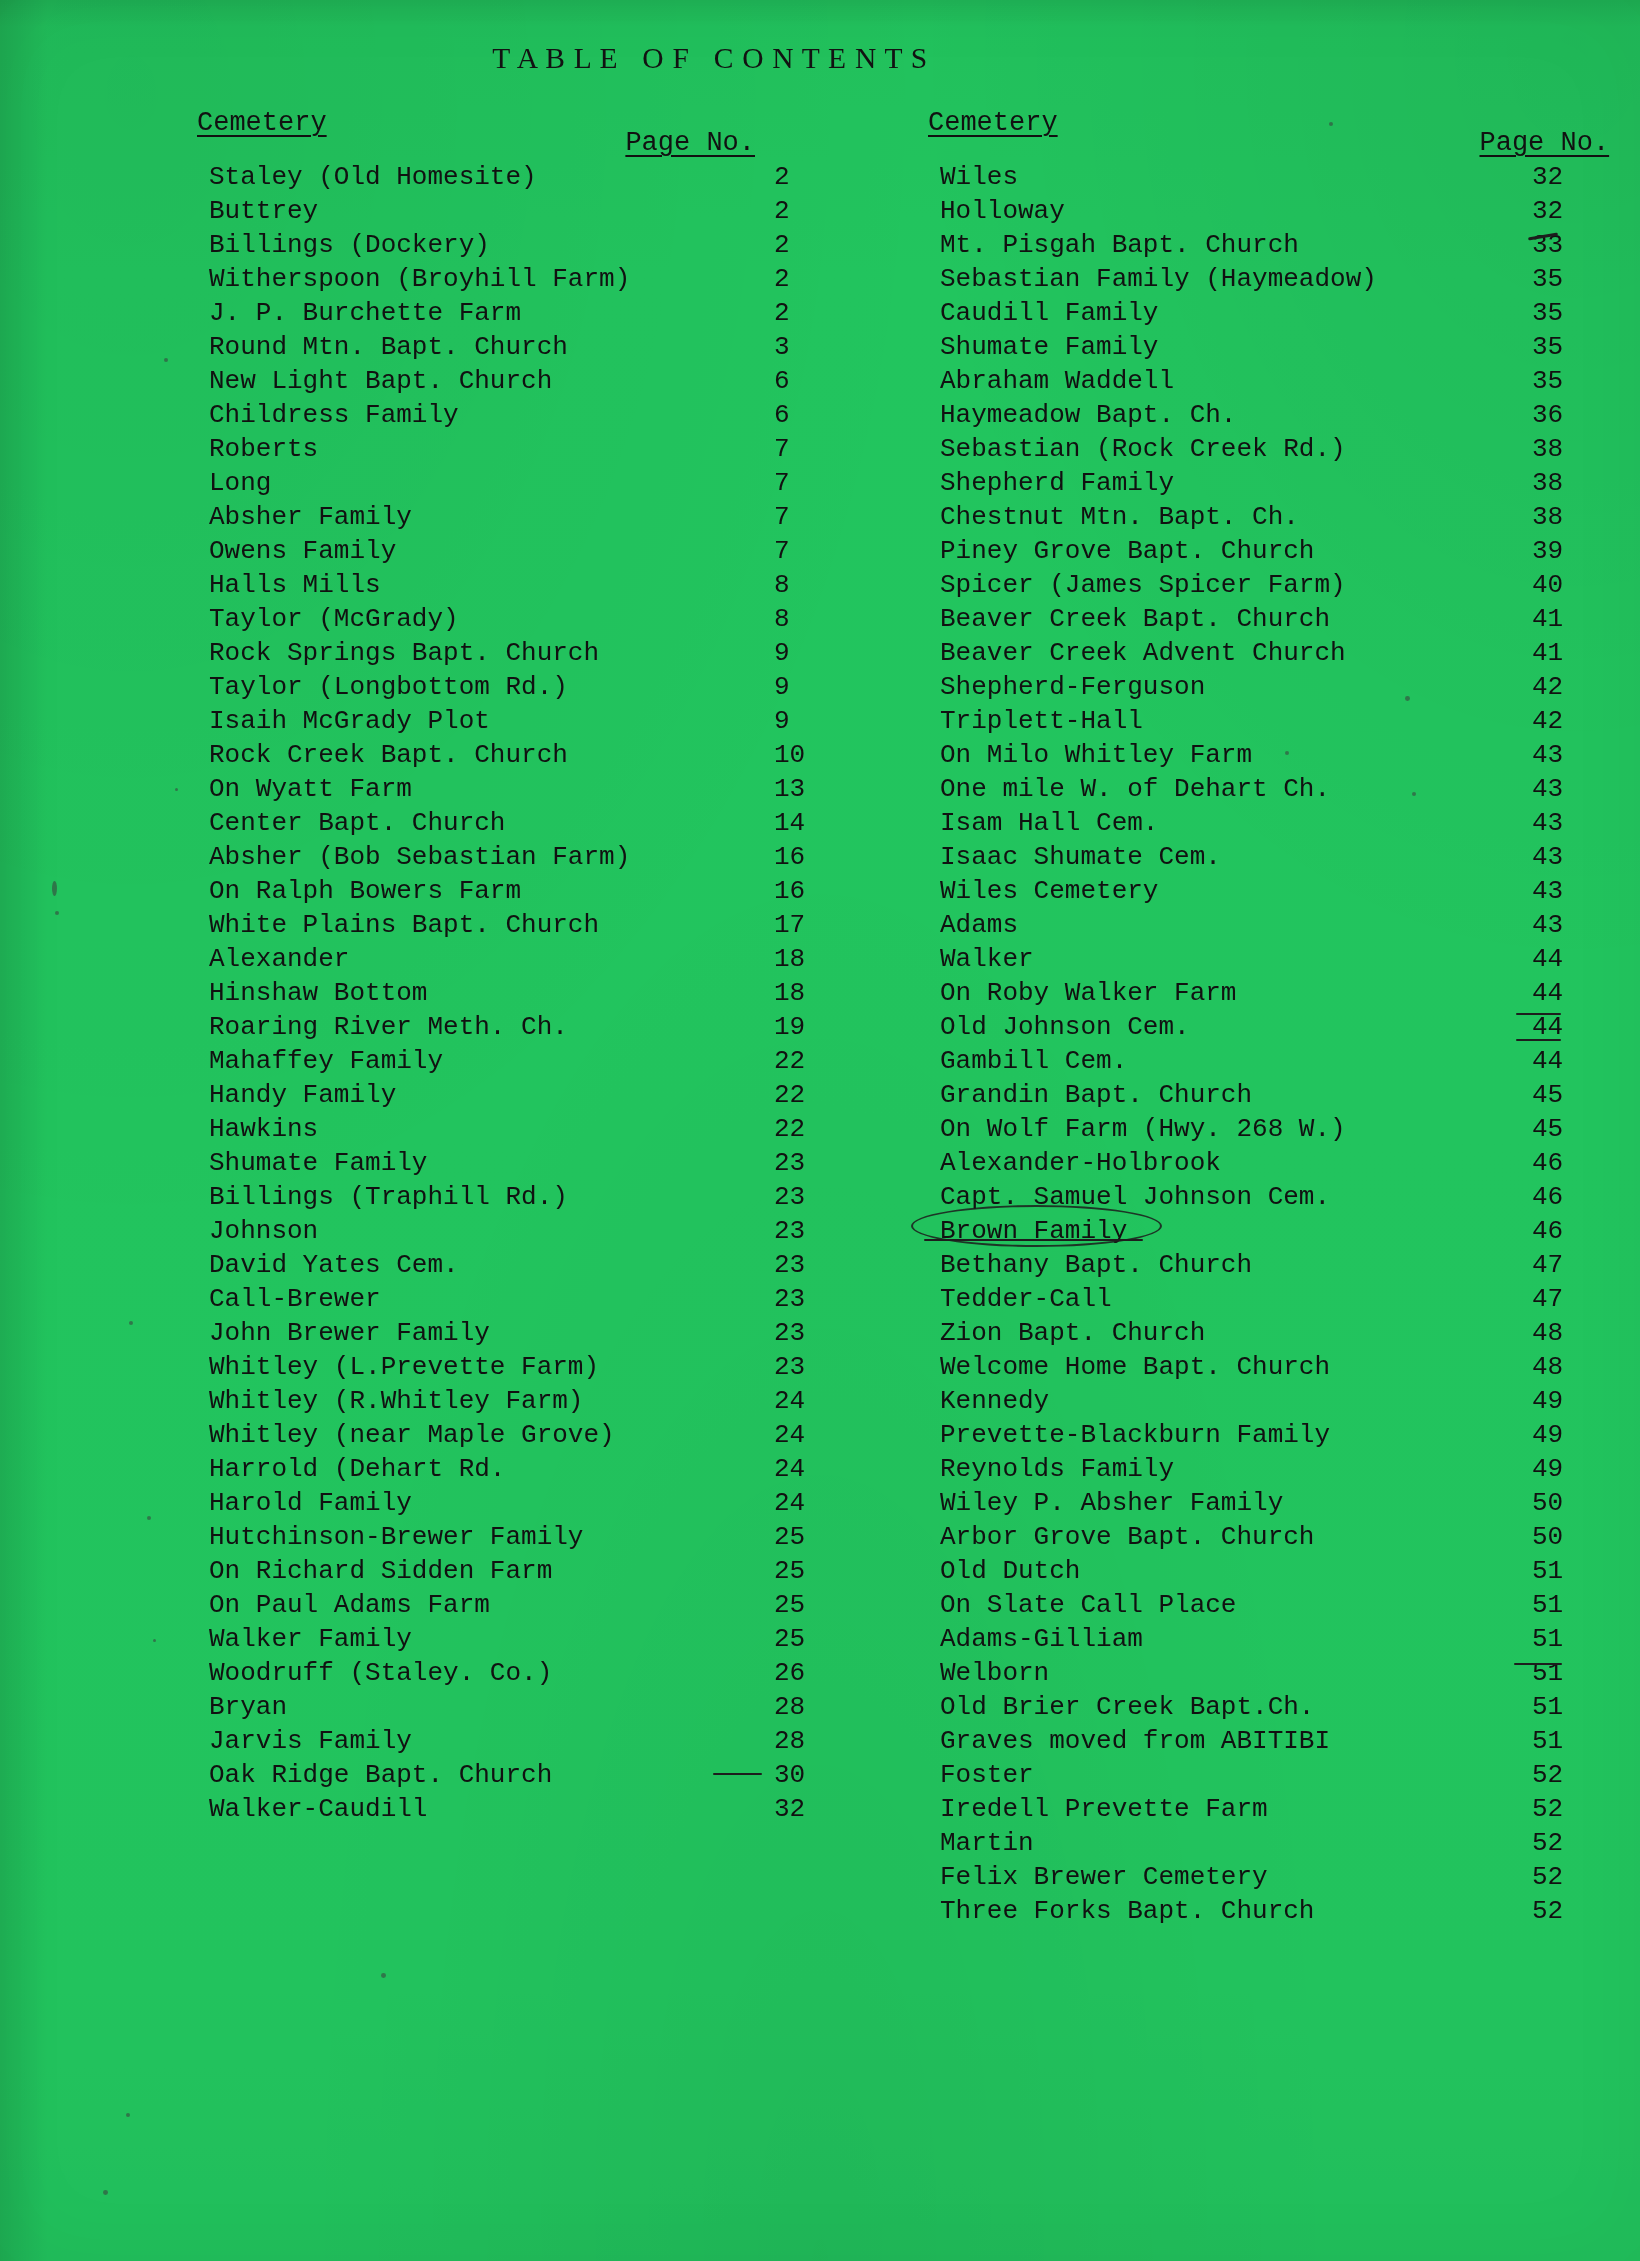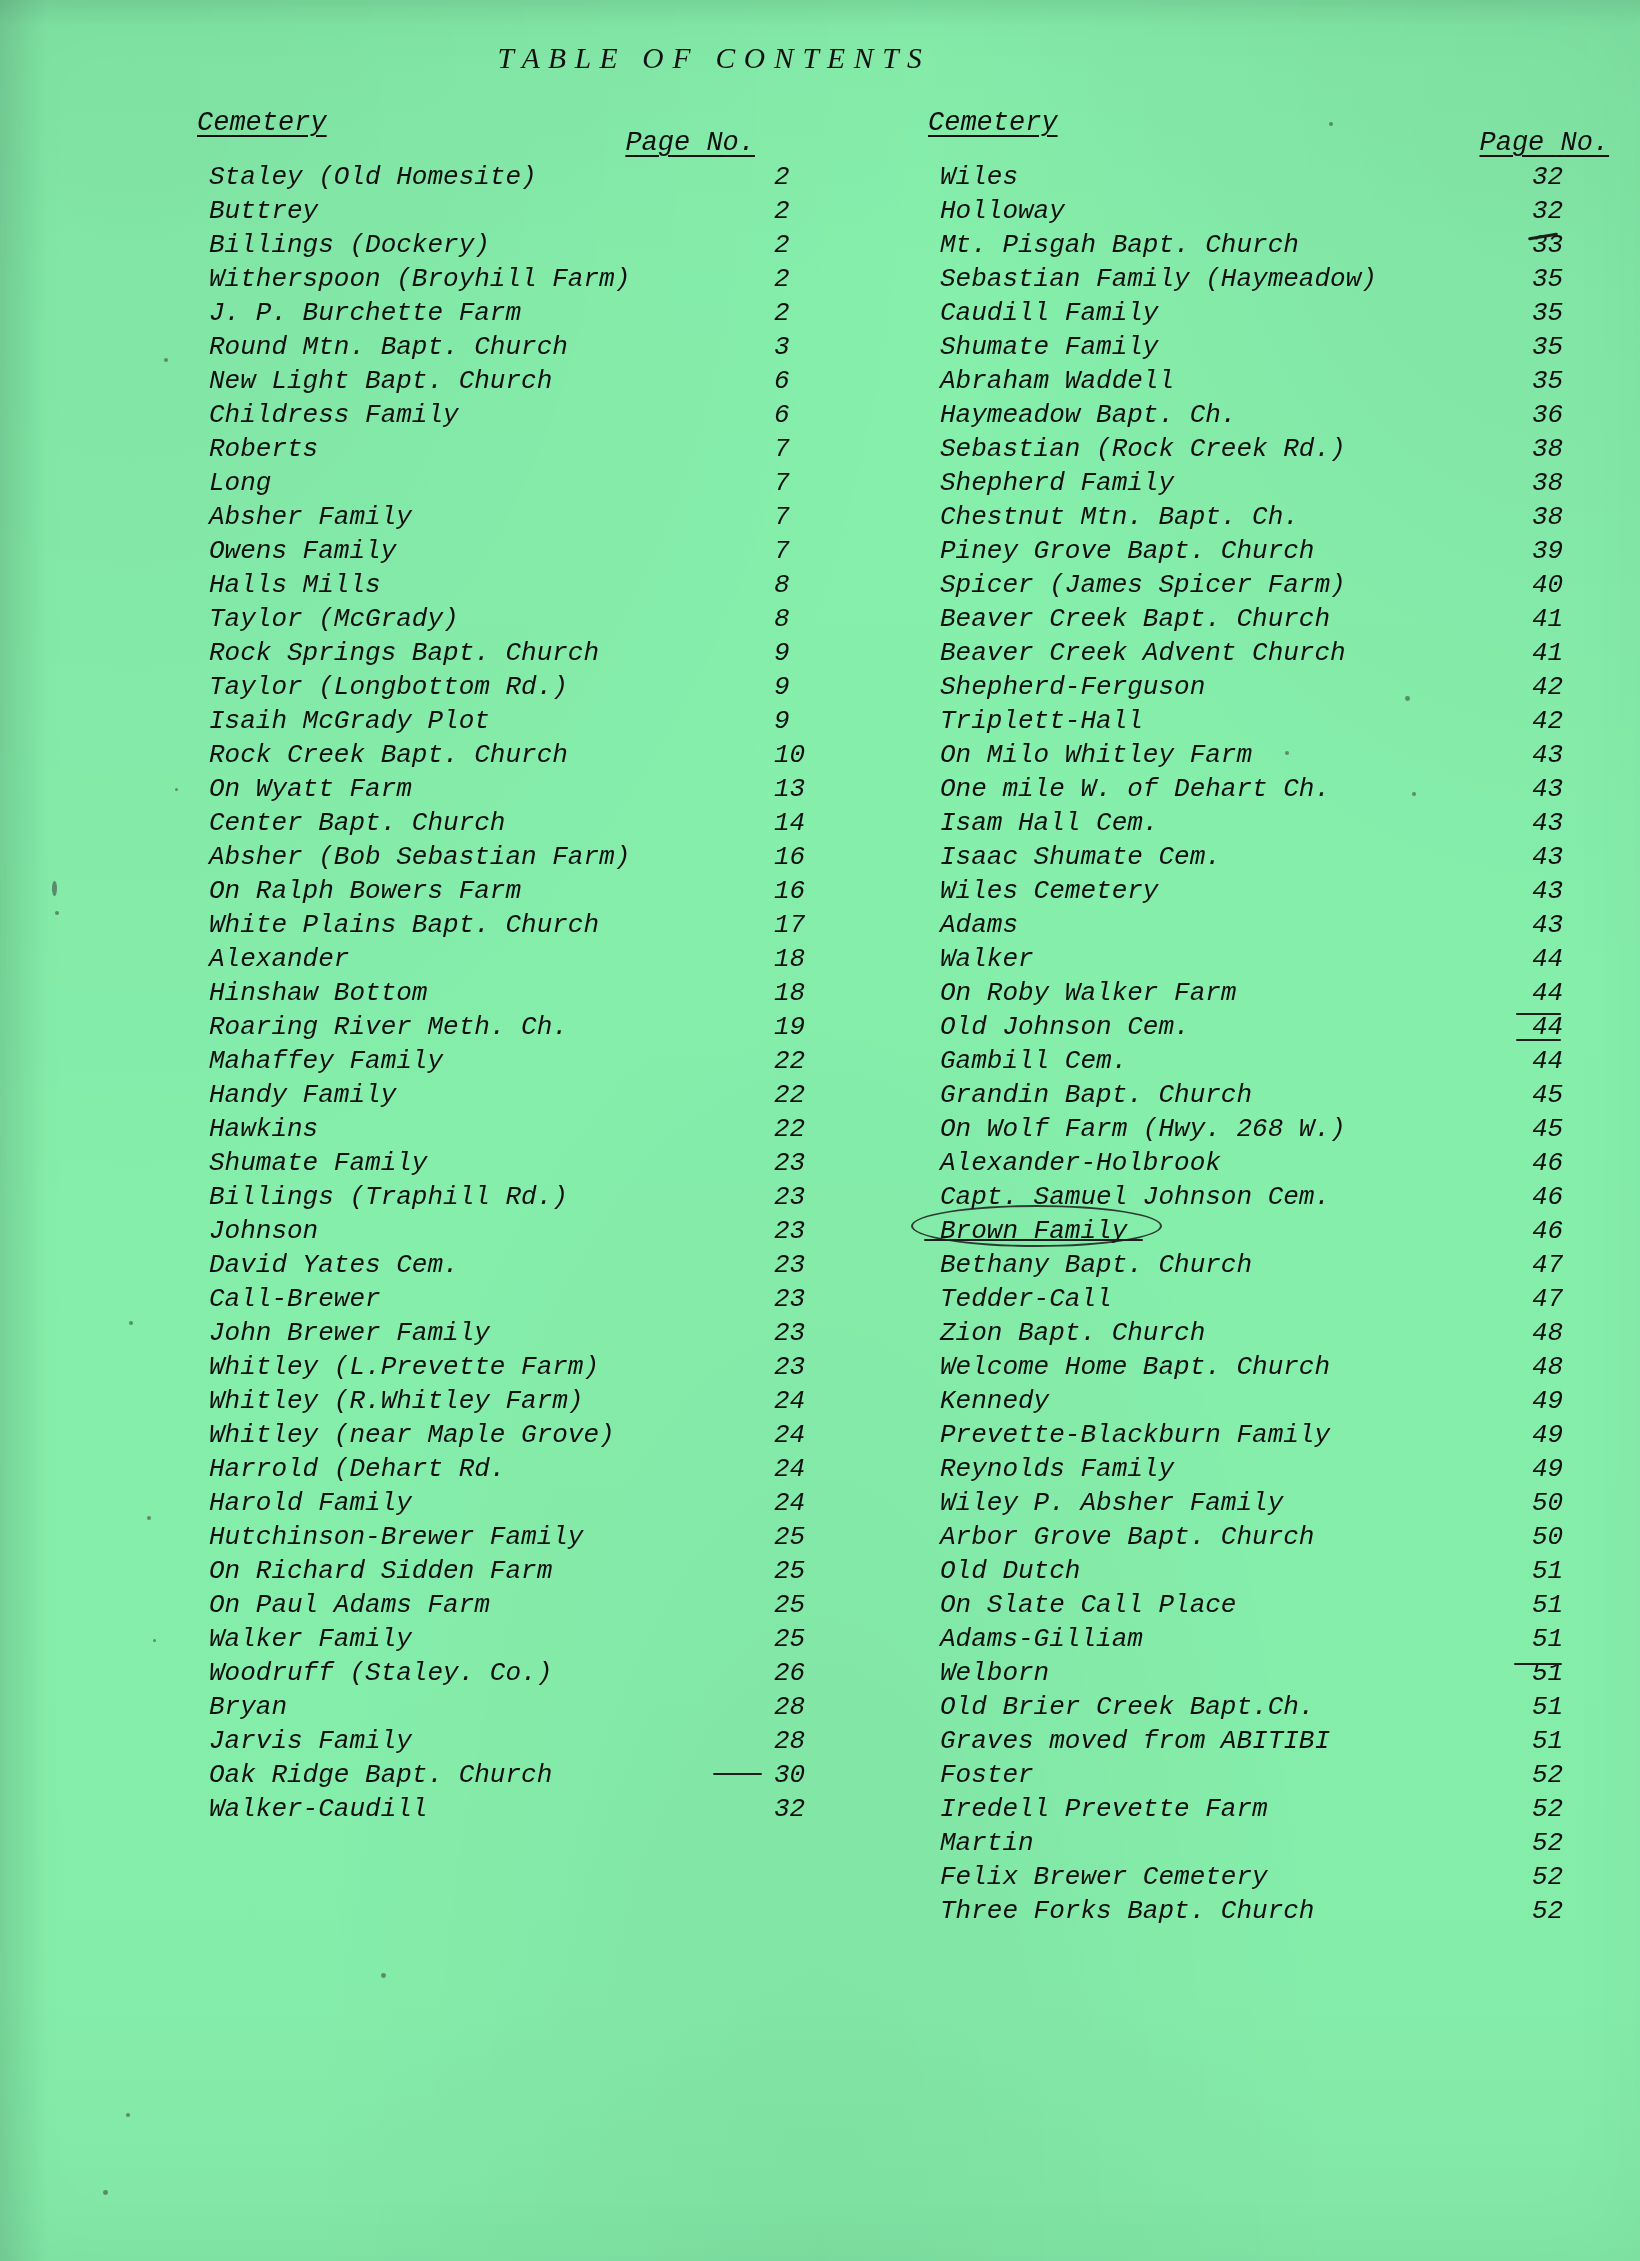--- a/index.html
+++ b/index.html
@@ -5,27 +5,26 @@
 <style>
   html, body {
     margin: 0;
     padding: 0;
     background: #8a8a8a;
   }
   .page {
     position: relative;
     width: 1640px;
     height: 2261px;
-    background: #86efac;
+    background: #22c55e;
     overflow: hidden;
     font-family: "Liberation Mono", "DejaVu Sans Mono", monospace;
     color: #111111;
     
     box-shadow: inset 0 0 96px rgba(0,0,0,0.035);
-    font-style: italic;
   }
   .paper-grain {
     position: absolute;
     inset: 0;
     pointer-events: none;
     background:
       radial-gradient(ellipse at 8% 4%, rgba(0,0,0,0.045), rgba(0,0,0,0) 38%),
       radial-gradient(ellipse at 96% 2%, rgba(0,0,0,0.05), rgba(0,0,0,0) 30%),
       radial-gradient(ellipse at 50% 100%, rgba(0,0,0,0.04), rgba(0,0,0,0) 45%),
       linear-gradient(180deg, rgba(250,250,250,1) 0%, rgba(255,255,255,1) 12%, rgba(253,253,253,1) 88%, rgba(246,246,246,1) 100%);

